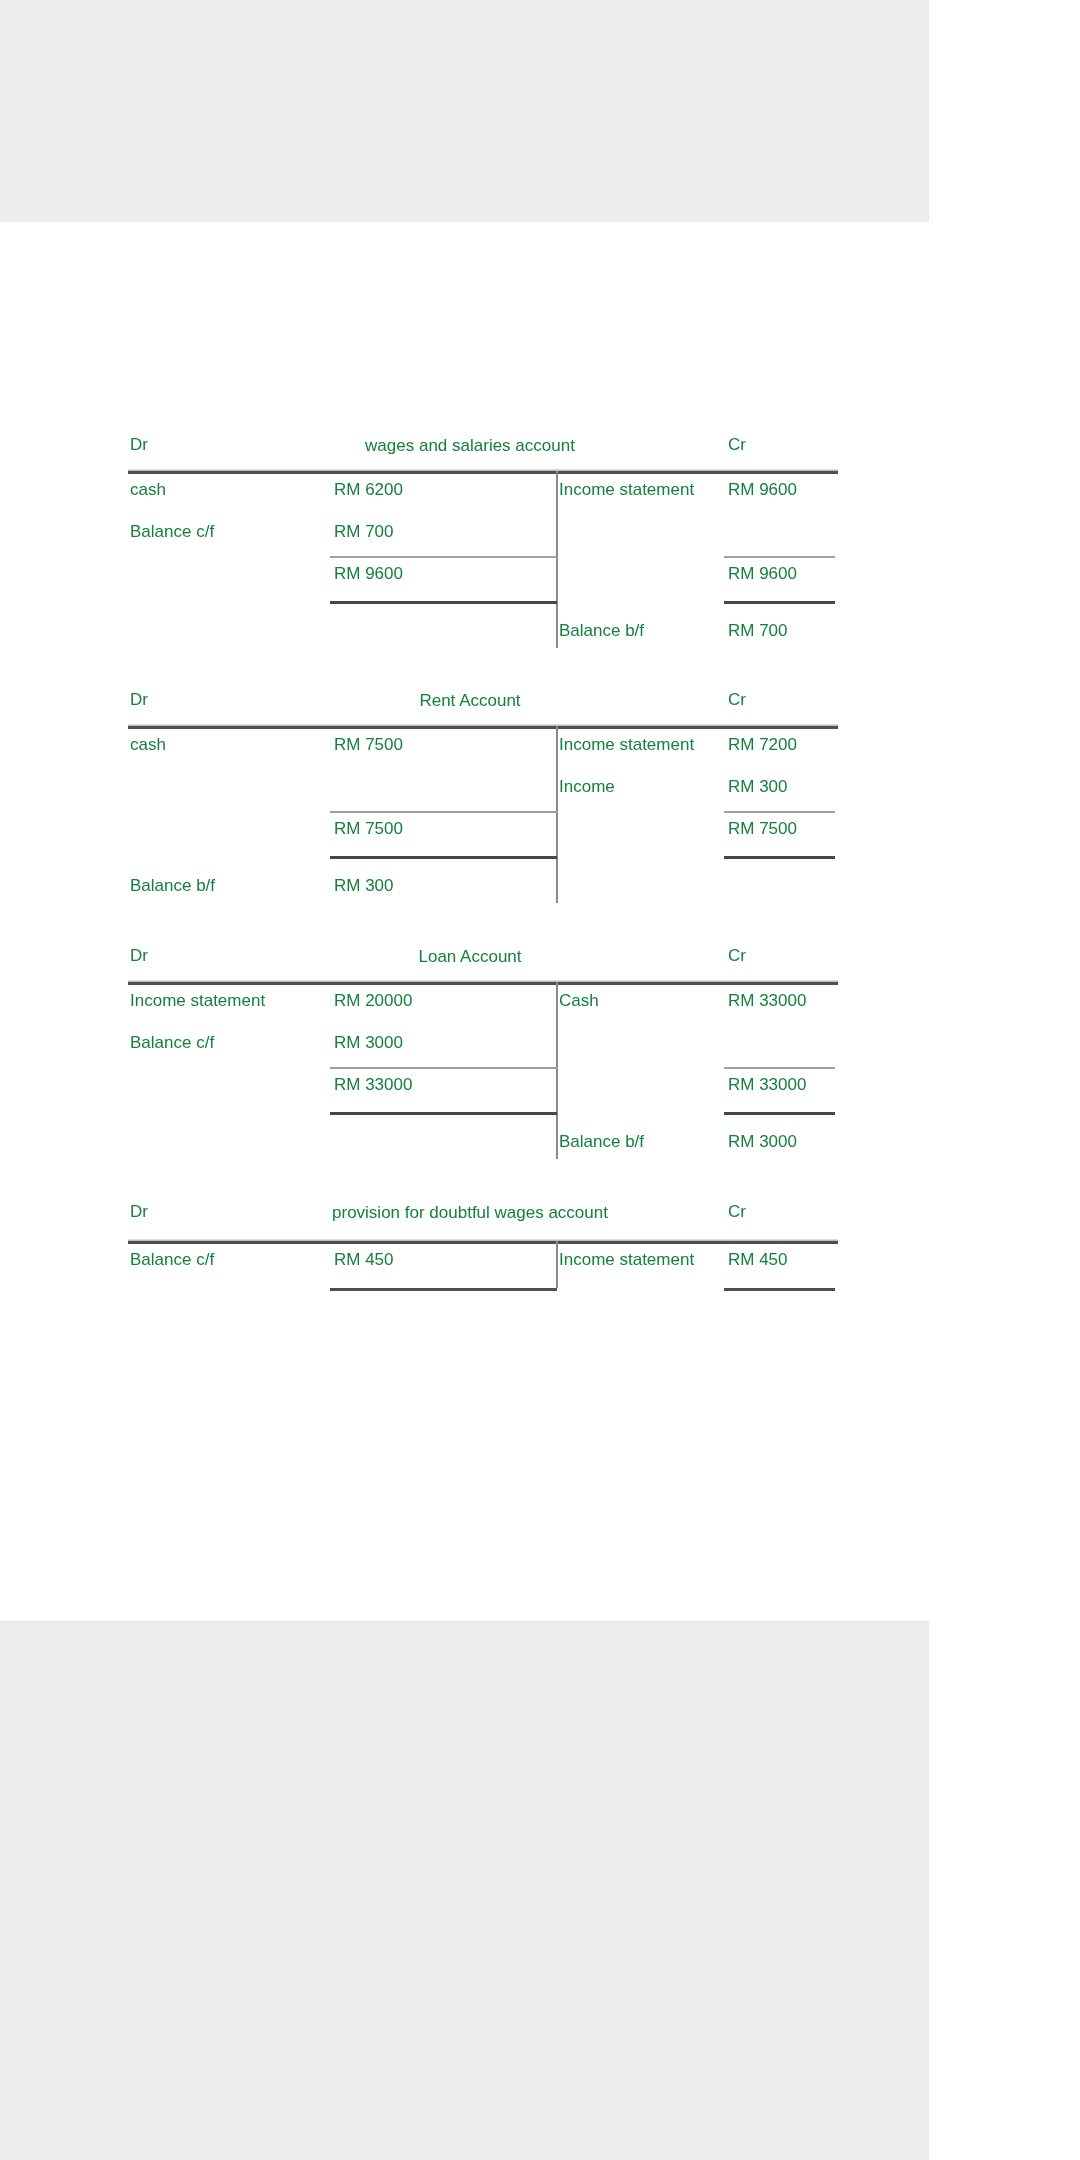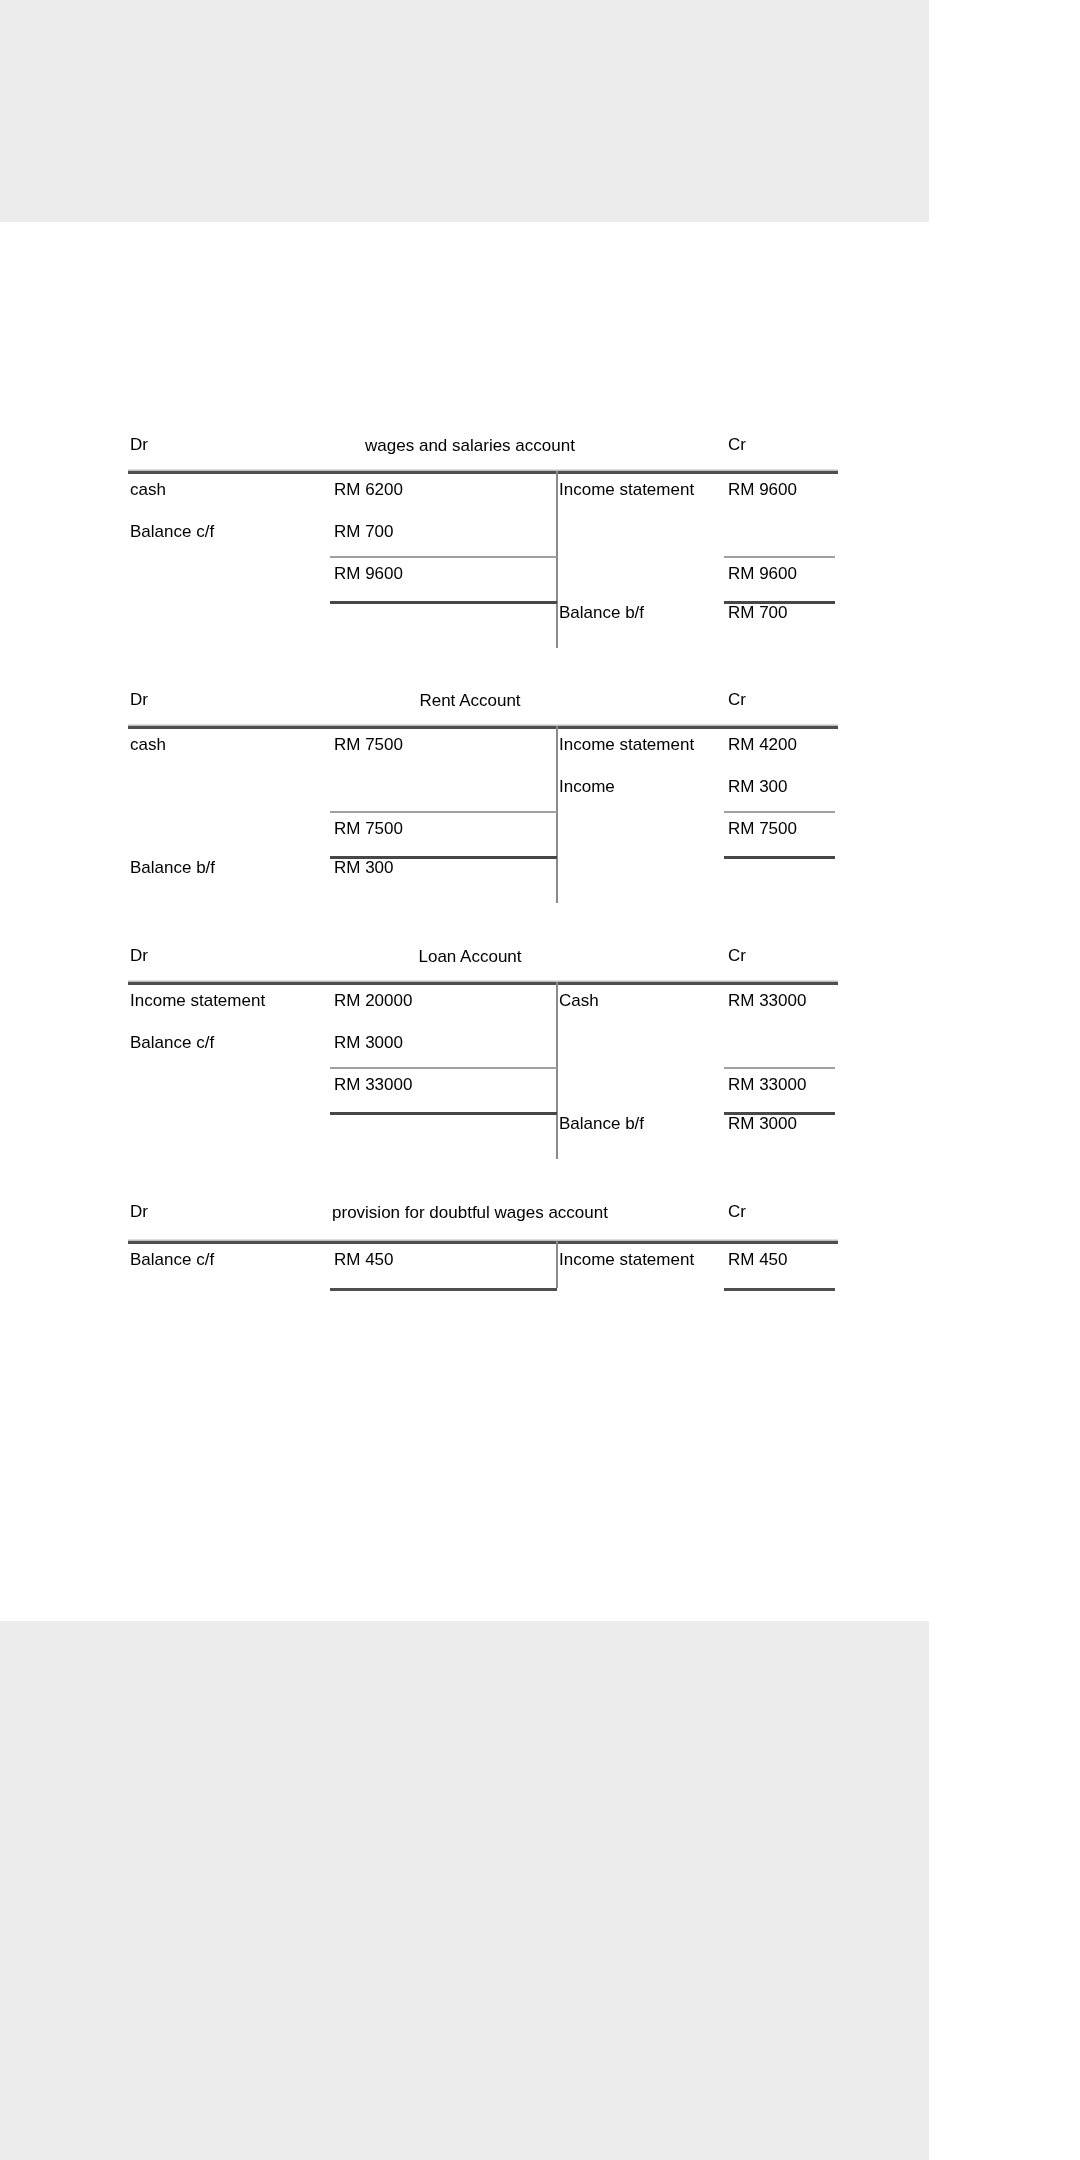--- a/index.html
+++ b/index.html
@@ -11,21 +11,21 @@
     height: 2160px;
     background: #ffffff;
     font-family: "Liberation Sans", "DejaVu Sans", sans-serif;
   }
   #page {
     position: relative;
     width: 929px;
     height: 2160px;
     overflow: hidden;
     background: #ffffff;
-    color: #000000;
+    color: #15803d;
   }
   .band {
     position: absolute;
     left: 0;
     width: 1080px;
     background: #ececec;
   }
   #band-top { top: 0; height: 222px; }
   #band-bottom { top: 1621px; height: 539px; }
 
@@ -52,21 +52,21 @@
   .cr    { left: 600px; top: 0; }
 
   .ll { left: 2px; }
   .la { left: 206px; }
   .rl { left: 431px; }
   .ra { left: 600px; }
 
   .r1    { top: 45px; text-align: center; }
   .r2    { top: 87px; }
   .tot   { top: 129px; }
-  .below { top: 168px; }
+  .below { top: 186px; }
 
   .rule { position: absolute; }
   .topline {
     left: 0; top: 38px; width: 710px; height: 2.5px;
     background: #4f4f4f;
     box-shadow: 0 -1.5px 0 #bdbdbd;
   }
   .vline {
     left: 428px; top: 38px; width: 1.5px; height: 177px;
     background: #8a8a8a;
@@ -120,21 +120,21 @@
   <section class="acct" id="acct-rent">
     <span class="cell dr">Dr</span>
     <span class="cell title">Rent Account</span>
     <span class="cell cr">Cr</span>
     <div class="rule topline"></div>
     <div class="rule vline"></div>
 
     <span class="cell ll r1">cash</span>
     <span class="cell la r1">RM 7500</span>
     <span class="cell rl r1">Income statement</span>
-    <span class="cell ra r1">RM 4200</span>
+    <span class="cell ra r1">RM 7200</span>
 
     <span class="cell rl r2">Income</span>
     <span class="cell ra r2">RM 300</span>
 
     <div class="rule thin-l"></div>
     <div class="rule thin-r"></div>
     <span class="cell la tot">RM 7500</span>
     <span class="cell ra tot">RM 7500</span>
     <div class="rule thick-l"></div>
     <div class="rule thick-r"></div>

